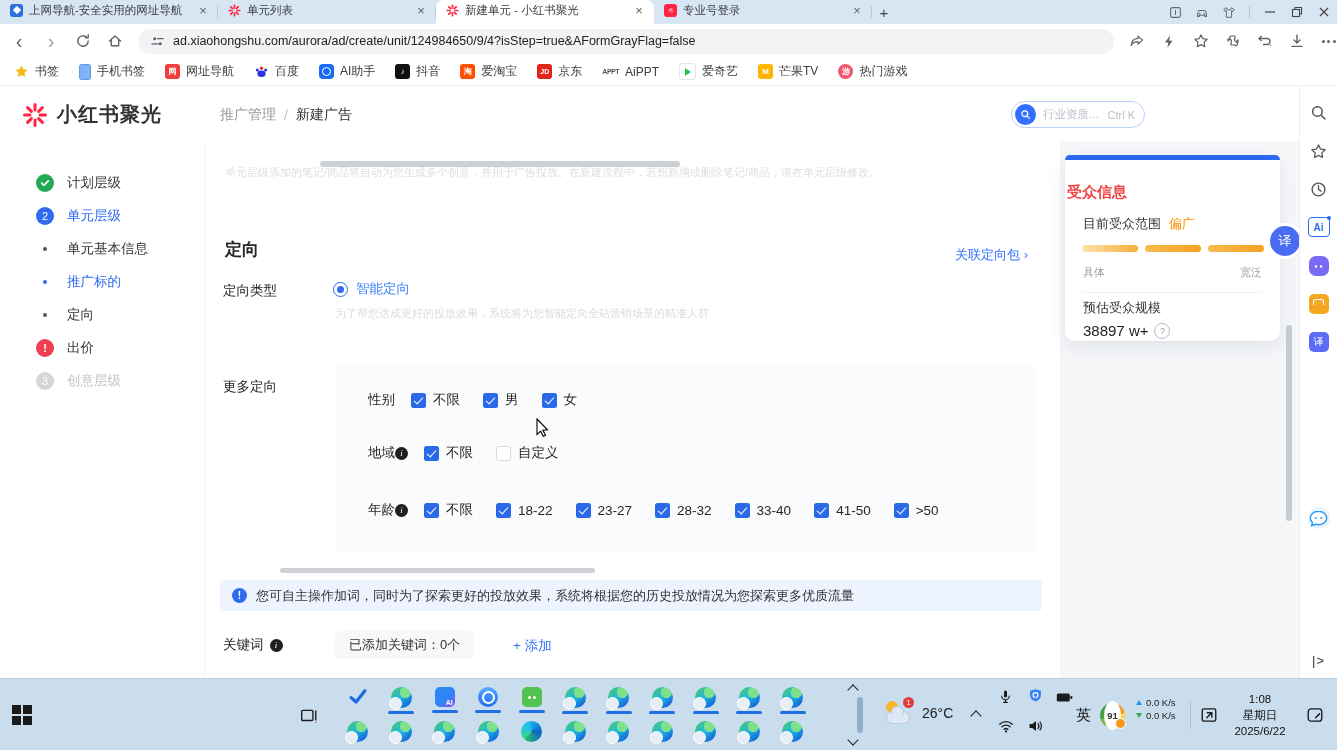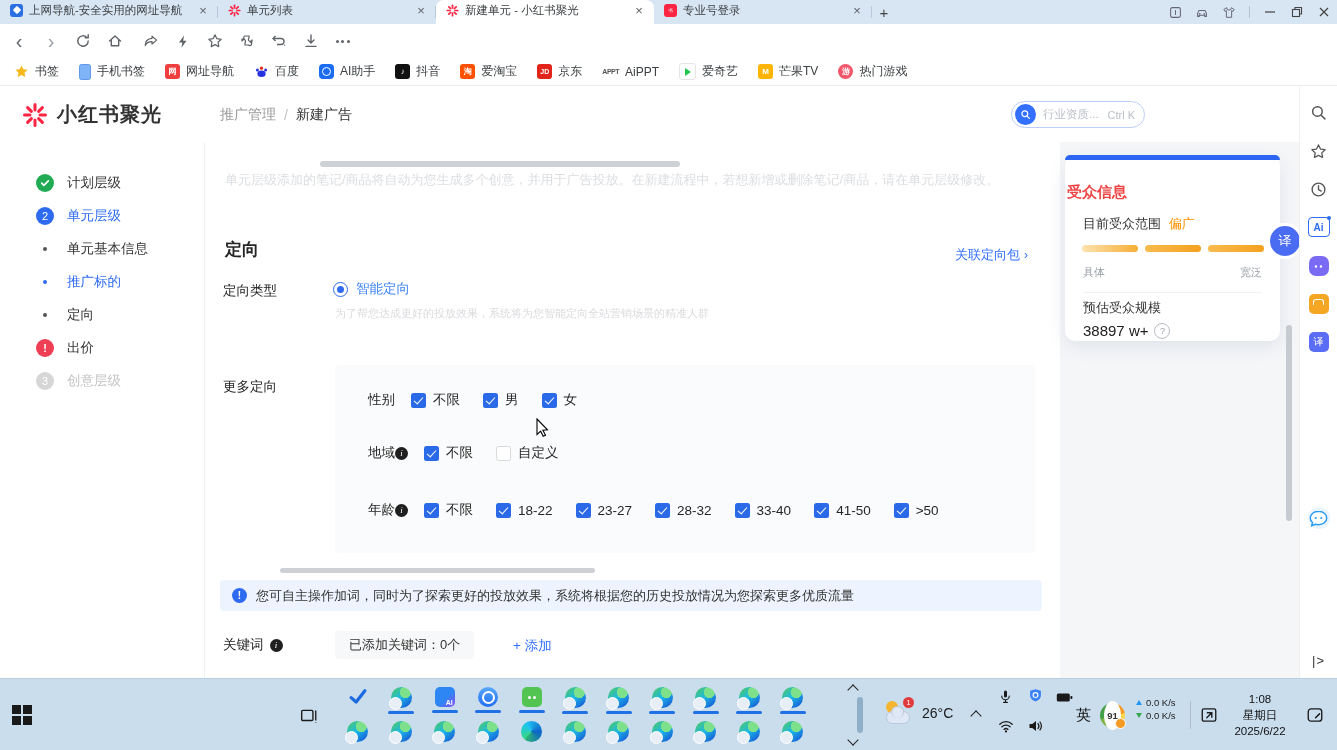--- a/index.html
+++ b/index.html
@@ -57,21 +57,21 @@
   .mk.alert{background:#ee3f55;font-weight:bold;}
   .mk.num3{background:#d6d6d6;}
   .mk.dot,.mk.dot-blue{background:transparent;}
   .mk.dot i{width:4px;height:4px;border-radius:50%;background:#555;}
   .mk.dot-blue i{width:4px;height:4px;border-radius:50%;background:#2f6bf0;}
   .step.blue{color:#2f6bf0;}
   .step.gray{color:#c3c3c3;}
 
   .maincard{position:absolute;left:205px;top:0;width:855px;height:536px;background:#fff;overflow:hidden;}
   .hscroll{position:absolute;background:#cdd0d4;border-radius:3px;}
-  .helper{position:absolute;left:20px;top:29px;width:780px;font-size:13px;color:#dcdee1;white-space:nowrap;}
+  .helper{position:absolute;left:20px;top:23px;width:780px;font-size:11px;color:#dcdee1;white-space:nowrap;}
   .sectitle{position:absolute;left:20px;top:96px;font-size:17px;font-weight:bold;color:#262626;}
   .pkglink{position:absolute;right:32px;top:104px;font-size:13px;color:#3370ff;display:flex;align-items:center;gap:4px;}
   .pkglink .arr{font-size:12px;}
   .flabel{position:absolute;left:18px;font-size:13.5px;color:#262626;display:flex;align-items:center;gap:6px;}
   .radiorow{position:absolute;left:128px;top:138px;display:flex;align-items:center;gap:8px;font-size:13.5px;color:#3b82f6;}
   .radio{width:15px;height:15px;border-radius:50%;border:1.5px solid #2f6bf0;box-sizing:border-box;display:flex;align-items:center;justify-content:center;}
   .radio i{width:7px;height:7px;border-radius:50%;background:#2f6bf0;}
   .typedesc{position:absolute;left:130px;top:164px;font-size:11px;color:#dadbde;white-space:nowrap;}
   .graybox{position:absolute;left:130px;top:223px;width:700px;height:188px;background:#fafbfc;border-radius:4px;}
   .trow{position:absolute;left:16px;display:flex;align-items:center;font-size:13.5px;color:#262626;text-align:right;}
@@ -274,20 +274,30 @@
           <svg width="16" height="16" viewBox="0 0 16 16">
             <path d="M13.2 8a5.2 5.2 0 1 1-1.6-3.75M13.2 1.8v3h-3" fill="none" stroke="#5f6368" stroke-width="1.4" stroke-linecap="round"></path>
           </svg>
         </span>
         <span class="navbtn">
           <svg width="16" height="16" viewBox="0 0 16 16">
             <path d="M2.5 8L8 3l5.5 5M4.3 7.2v5.6h7.4V7.2" fill="none" stroke="#5f6368" stroke-width="1.4" stroke-linecap="round" stroke-linejoin="round"></path>
           </svg>
         </span>
       </span>
+    <div class="urlpill">
+      <span class="ic">
+        <svg width="15" height="15" viewBox="0 0 16 16">
+            <circle cx="5" cy="5" r="1.6" fill="#5f6368"></circle>
+            <circle cx="11" cy="10.5" r="1.6" fill="#5f6368"></circle>
+            <path d="M2 10.5h7M8 5h6" stroke="#5f6368" stroke-width="1.3" stroke-linecap="round"></path>
+          </svg>
+      </span>
+      <span class="urltext">ad.xiaohongshu.com/aurora/ad/create/unit/124984650/9/4?isStep=true&amp;AFormGrayFlag=false</span>
+    </div>
     <span class="navright" id="navright">
         <span class="ic">
           <svg width="16" height="16" viewBox="0 0 16 16">
             <path d="M9 3.2l4.6 3.9L9 11V8.6C5.5 8.6 3.4 10 2.2 12.6c0-4.6 2.8-7 6.8-7.3z" fill="none" stroke="#5f6368" stroke-width="1.2" stroke-linejoin="round"></path>
           </svg>
         </span>
         <span class="ic">
           <svg width="14" height="15" viewBox="0 0 16 16">
             <path d="M9.2 1L3.4 9h3.8l-1 6 5.8-8H8.2z" fill="#5f6368"></path>
           </svg>

